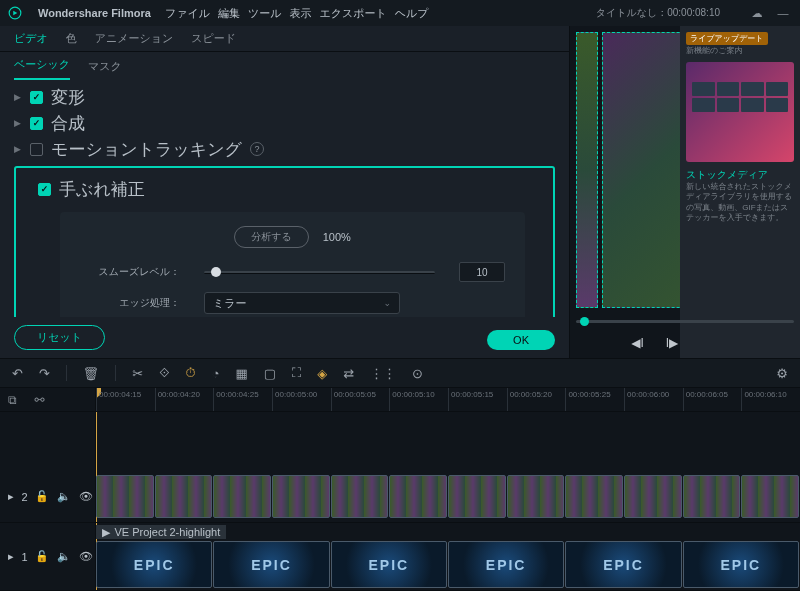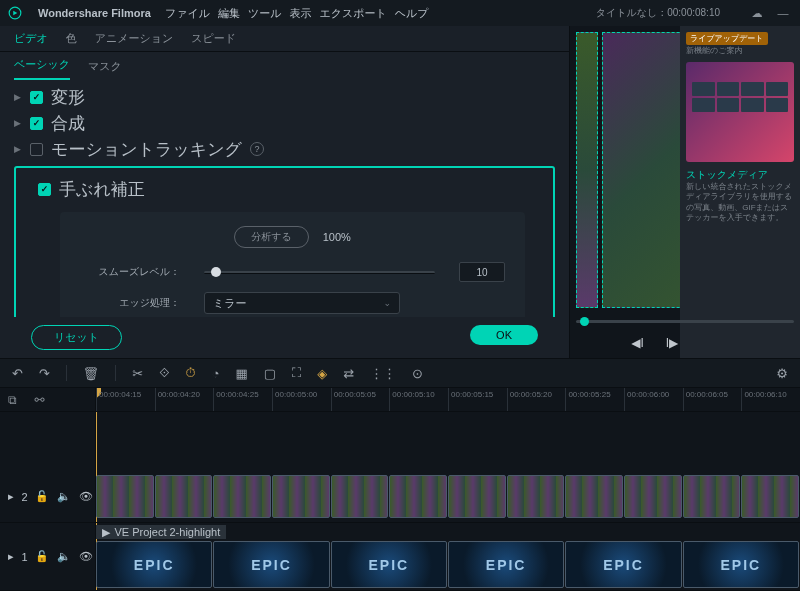--- a/index.html
+++ b/index.html
@@ -32,21 +32,21 @@
 .analyze-row{display:flex;align-items:center;justify-content:center;gap:14px;margin-bottom:14px}
 .analyze-btn{border:1px solid #5a6169;border-radius:12px;padding:3px 16px;color:#8a9199;cursor:pointer;font-size:10px}
 .sliderrow{display:flex;align-items:center;gap:24px;margin-bottom:10px}
 .fld-label{width:100px;text-align:right;font-size:10px;color:#a0a8b0}
 .slider{flex:1;height:14px;position:relative}
 .slider .track{position:absolute;top:6px;left:0;right:0;height:3px;background:#3a424a;border-radius:2px}
 .slider .thumb{position:absolute;top:2px;left:3%;width:10px;height:10px;border-radius:50%;background:#d8dde2;cursor:pointer}
 .numbox{width:46px;height:20px;background:#141a20;border:1px solid #3a424a;border-radius:2px;display:flex;align-items:center;justify-content:center;font-size:10px}
 .selectbox{flex:1;max-width:196px;height:22px;background:#141a20;border:1px solid #3a424a;border-radius:3px;display:flex;align-items:center;padding:0 8px;justify-content:space-between;cursor:pointer}
 .selectbox .chev{font-size:9px;color:#6a7179}
-.btnrow{display:flex;align-items:flex-start;padding:8px 31px;gap:22px;margin-top:auto}
+.btnrow{display:flex;align-items:flex-end;padding:8px 14px;gap:22px;margin-top:auto}
 .btn{border-radius:14px;padding:4px 22px;cursor:pointer;font-size:11px;text-align:center}
 .btn.reset{border:1px solid #00d4b5;color:#00d4b5}
 .btn.ok{background:#00d4b5;color:#0a0e12;margin-left:auto;padding:4px 26px}
 .right{flex:1;background:#10151b;display:flex;flex-direction:column;position:relative}
 .preview{flex:1;display:flex;padding:6px;gap:4px}
 .preview .thumb-strip{width:22px;background:linear-gradient(#3a5a2a,#2a4a3a,#5a3a6a);border:1px dashed #00d4b5}
 .preview .mainimg{flex:1;background:linear-gradient(135deg,#4a2a5a,#2a4a3a 40%,#3a5a2a);border:1px dashed #00d4b5;position:relative}
 .ad-panel{position:absolute;right:0;top:0;bottom:0;width:120px;background:#20262e;padding:6px;font-size:9px;overflow:hidden}
 .ad-panel .tag{background:#a16207;color:#fff;font-size:8px;padding:1px 4px;border-radius:2px;display:inline-block}
 .ad-panel .hd{font-size:9px;color:#e0e5ea;margin:4px 0}

